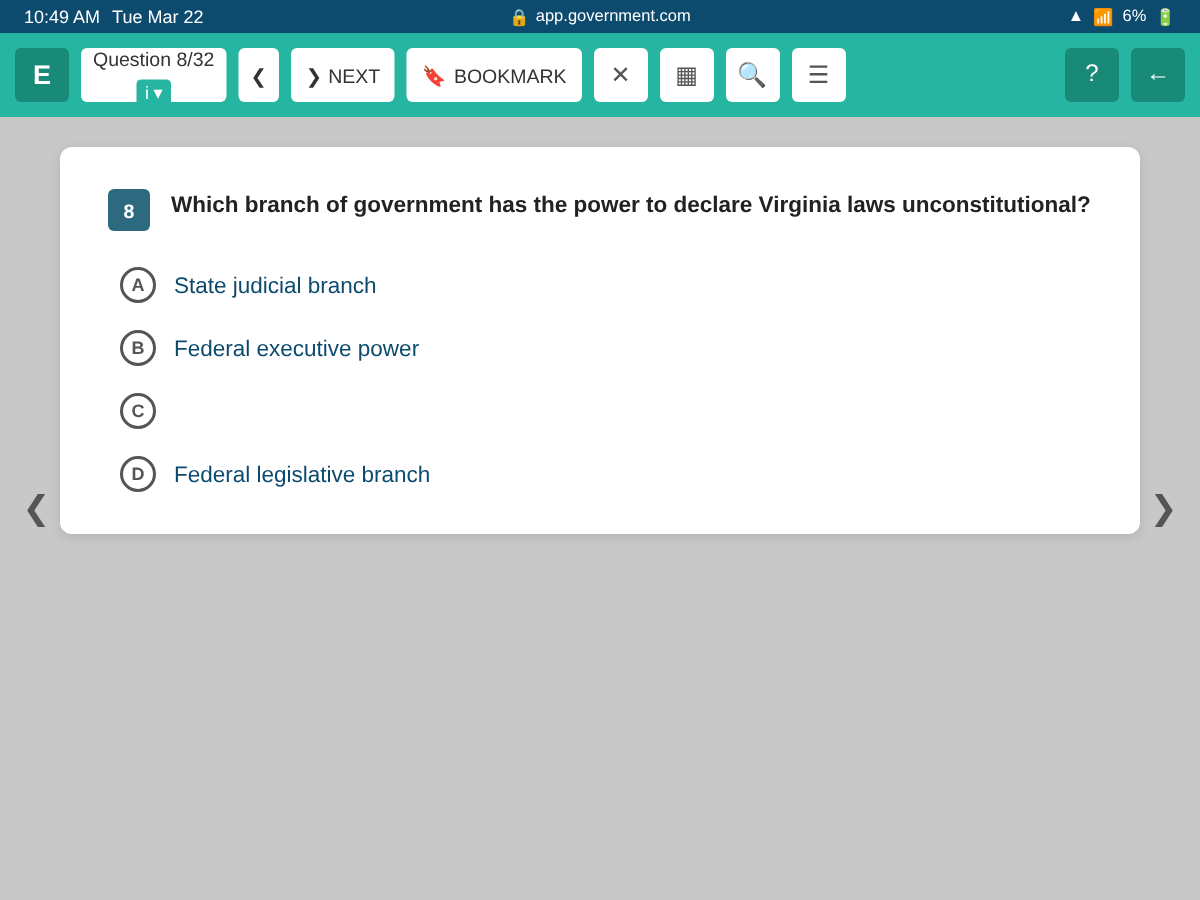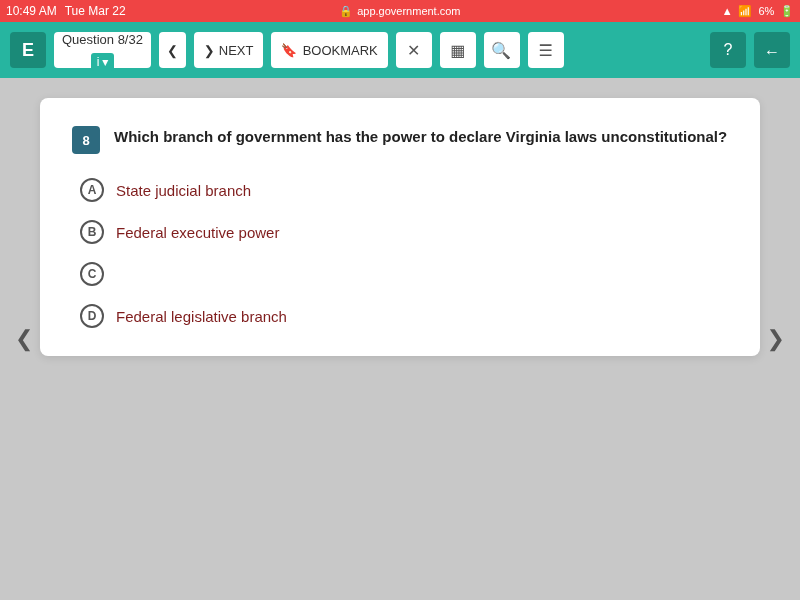--- a/index.html
+++ b/index.html
@@ -6,28 +6,28 @@
     body {
       width: 800px;
       height: 600px;
       background: #d0d0d0;
       font-family: -apple-system, BlinkMacSystemFont, 'Segoe UI', sans-serif;
       overflow: hidden;
     }
 
     
     .status-bar {
-      background: #ef4444;
+      background: #0c4a6e;
       color: #fff;
       font-size: 12px;
       height: 22px;
       display: flex;
       align-items: center;
       justify-content: space-between;
-      padding: 0 6px;
+      padding: 0 16px;
     }
     .status-bar-left { display: flex; gap: 8px; }
     .status-bar-right { display: flex; gap: 6px; align-items: center; font-size: 11px; }
 
     
     .toolbar {
       background: #26b5a0;
       height: 56px;
       display: flex;
       align-items: center;
@@ -209,21 +209,21 @@
       display: flex;
       align-items: center;
       justify-content: center;
       font-size: 12px;
       font-weight: bold;
       color: #555;
       flex-shrink: 0;
     }
     .option-label {
       font-size: 15px;
-      color: #7f1d1d;
+      color: #0c4a6e;
     }
   </style>
 </head>
 <body>
 
 <div class="status-bar">
   <div class="status-bar-left">
     <span>10:49 AM</span>
     <span>Tue Mar 22</span>
   </div>

